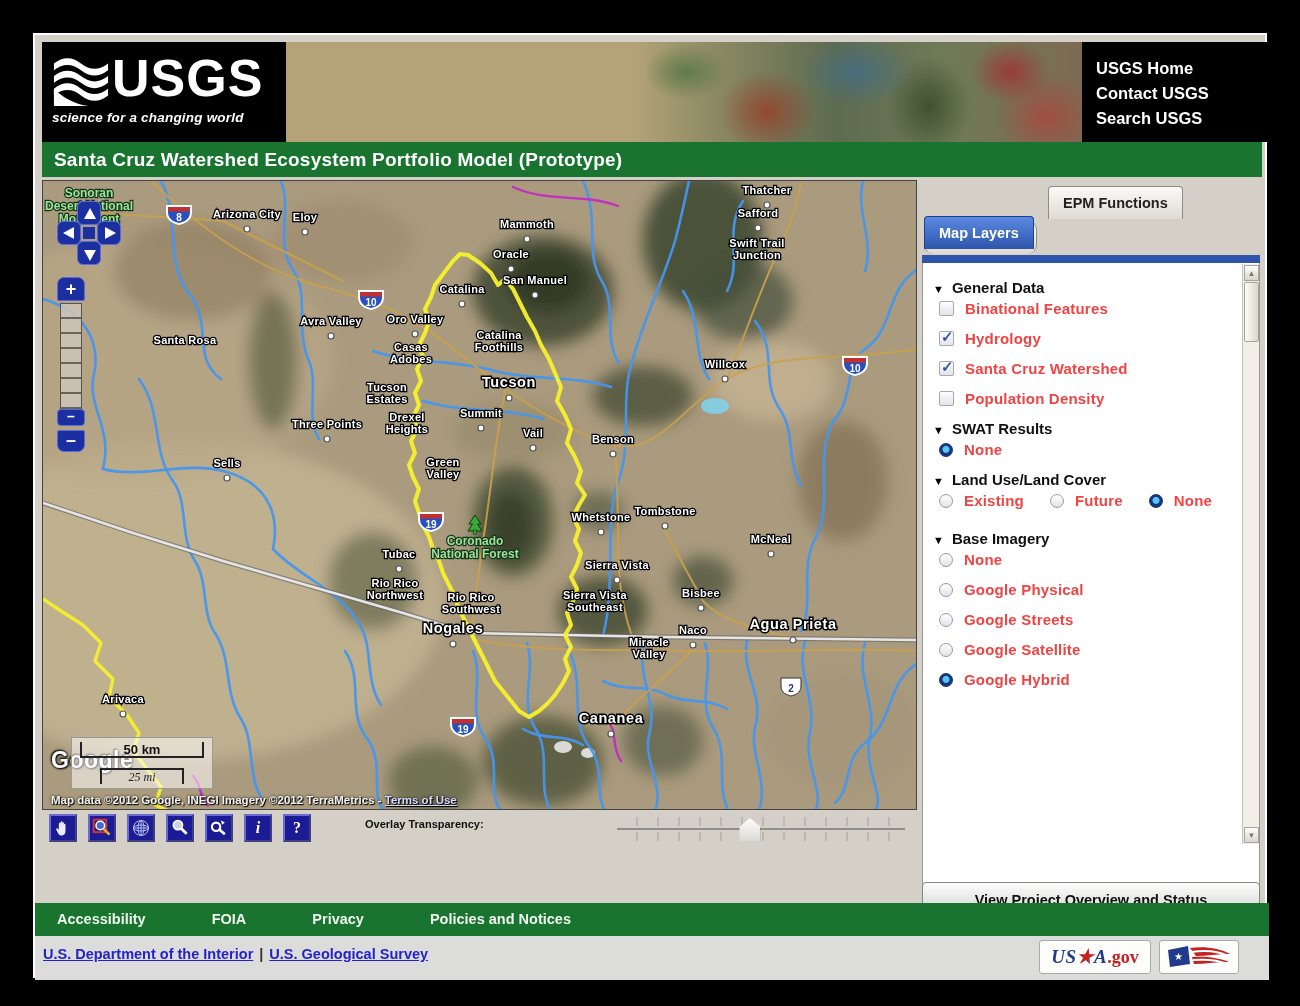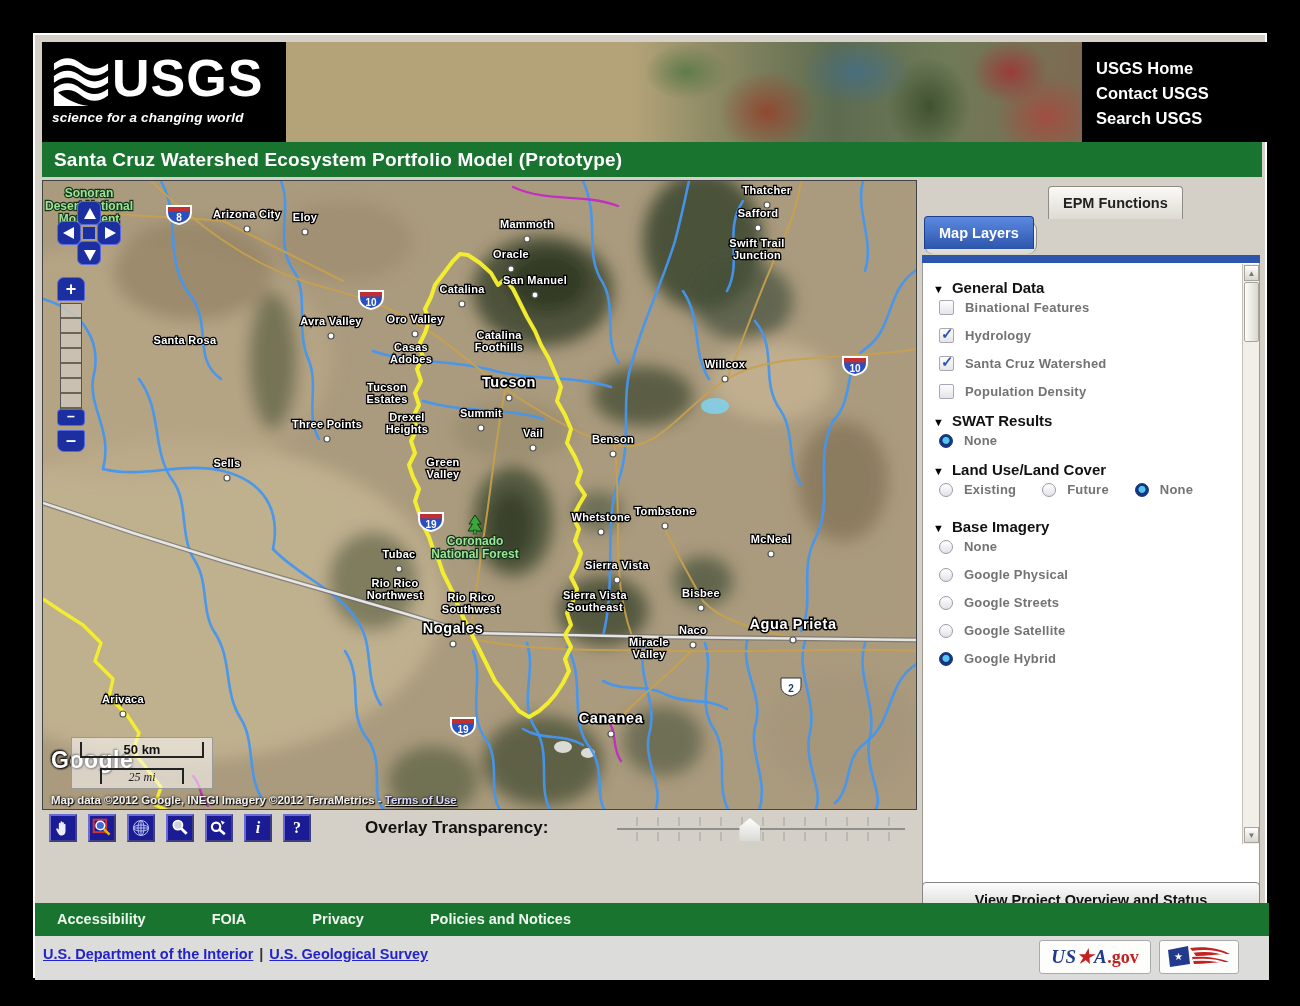--- a/index.html
+++ b/index.html
@@ -80,35 +80,35 @@
   .pbody{position:absolute;left:0;top:80px;width:338px;height:634px;background:#fff;border:1px solid #9a9a92;border-top:none;padding:8px 26px 0 8px;}
   .sec-head{margin:8px 0 4px 2px;font-size:15px;font-weight:bold;color:#111;}
   .sec-head .tri2{display:inline-block;margin-right:8px;font-size:11px;color:#000;}
   .itemrow{display:flex;align-items:center;margin:0 0 13px 8px;cursor:pointer;}
   .itemrow.inline{display:inline-flex;margin-right:18px;}
   .cb{width:15px;height:15px;border:1px solid #a8a8b4;border-radius:2px;background:linear-gradient(#fdfdfd,#e4e4ea);
     margin-right:11px;position:relative;flex:none;}
   .cb.checked::after{content:"✓";position:absolute;left:1px;top:-4px;font-size:15px;font-weight:bold;color:#2d55ac;}
   .rad{width:14px;height:14px;border:1px solid #9a9aa8;border-radius:50%;background:linear-gradient(#fff,#e2e2e8);margin-right:11px;flex:none;}
   .rad.selected{background:radial-gradient(circle at 50% 45%,#53c7f0 0 3px,#16357e 4px 7px);border-color:#16357e;}
-  .item-label{font-size:13px;font-weight:bold;color:#737373;letter-spacing:.2px;}
+  .item-label{font-size:15px;font-weight:bold;color:#ef4444;letter-spacing:.2px;}
   .pscroll{position:absolute;right:1px;top:81px;width:17px;height:580px;background:#f1efe7;border-left:1px solid #c5c2b8;}
   .sbtn{position:absolute;left:1px;width:15px;height:16px;background:linear-gradient(#fefefe,#d8d6cc);border:1px solid #a8a69c;
     color:#777;font-size:8px;text-align:center;line-height:15px;cursor:pointer;}
   .sthumb{position:absolute;left:1px;top:18px;width:15px;height:60px;background:linear-gradient(90deg,#fdfdfb,#d9d7cd);border:1px solid #a8a69c;border-radius:2px;cursor:pointer;}
   .overview-btn{position:absolute;left:887px;top:847px;width:338px;height:36px;background:linear-gradient(#fcfcfc,#d2d2d0);
     border:1px solid #858585;border-radius:4px;font-family:"Liberation Sans",sans-serif;font-size:14.5px;font-weight:bold;color:#111;cursor:pointer;}
 
   
   .tools{position:absolute;left:14px;top:779px;height:30px;display:flex;}
   .tool{width:28px;height:28px;background:#1b1b96;border:2px outset #6a6ad0;margin-right:11px;cursor:pointer;
     display:flex;align-items:center;justify-content:center;color:#fff;font-weight:bold;}
   .tool svg{display:block;}
   .tool .glyph{font-size:16px;font-family:"Liberation Serif",serif;}
-  .transp-label{position:absolute;left:330px;top:783px;font-size:17px;font-weight:bold;color:#111;}
+  .transp-label{position:absolute;left:330px;top:783px;font-size:11px;font-weight:bold;color:#111;}
   .slider{position:absolute;left:582px;top:779px;width:288px;height:30px;cursor:pointer;}
   .slider .ticks{position:absolute;left:0;right:0;height:9px;
     background-image:repeating-linear-gradient(90deg,rgba(150,150,150,0) 0 19px,#b8b8b4 19px 21px);}
   .slider .ticks.top{top:3px;}
   .slider .ticks.bot{bottom:3px;}
   .slider .line{position:absolute;left:0;right:0;top:14px;height:2px;background:#8f8f8b;}
   .thumb{position:absolute;top:4px;width:21px;height:23px;background:linear-gradient(#ffffff,#d9d9d5);
     clip-path:polygon(50% 0,100% 38%,100% 100%,0 100%,0 38%);filter:drop-shadow(0 0 1px #777);cursor:pointer;}
 
   

